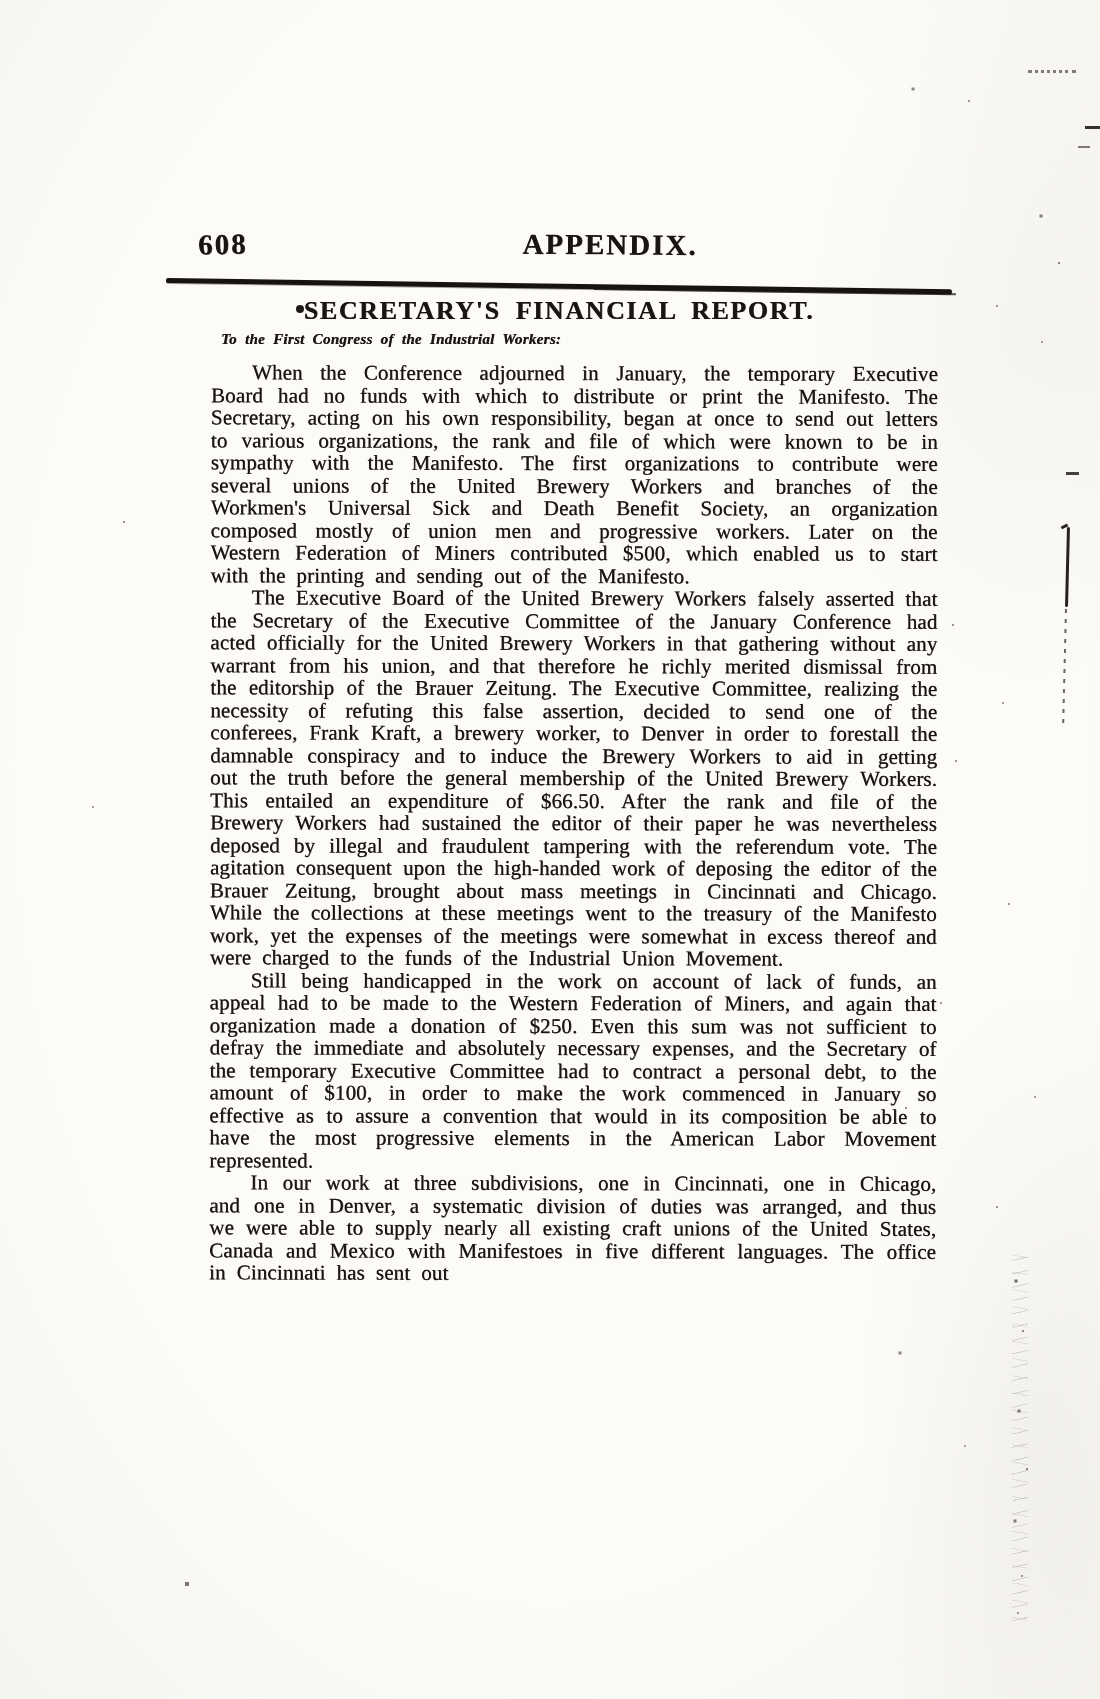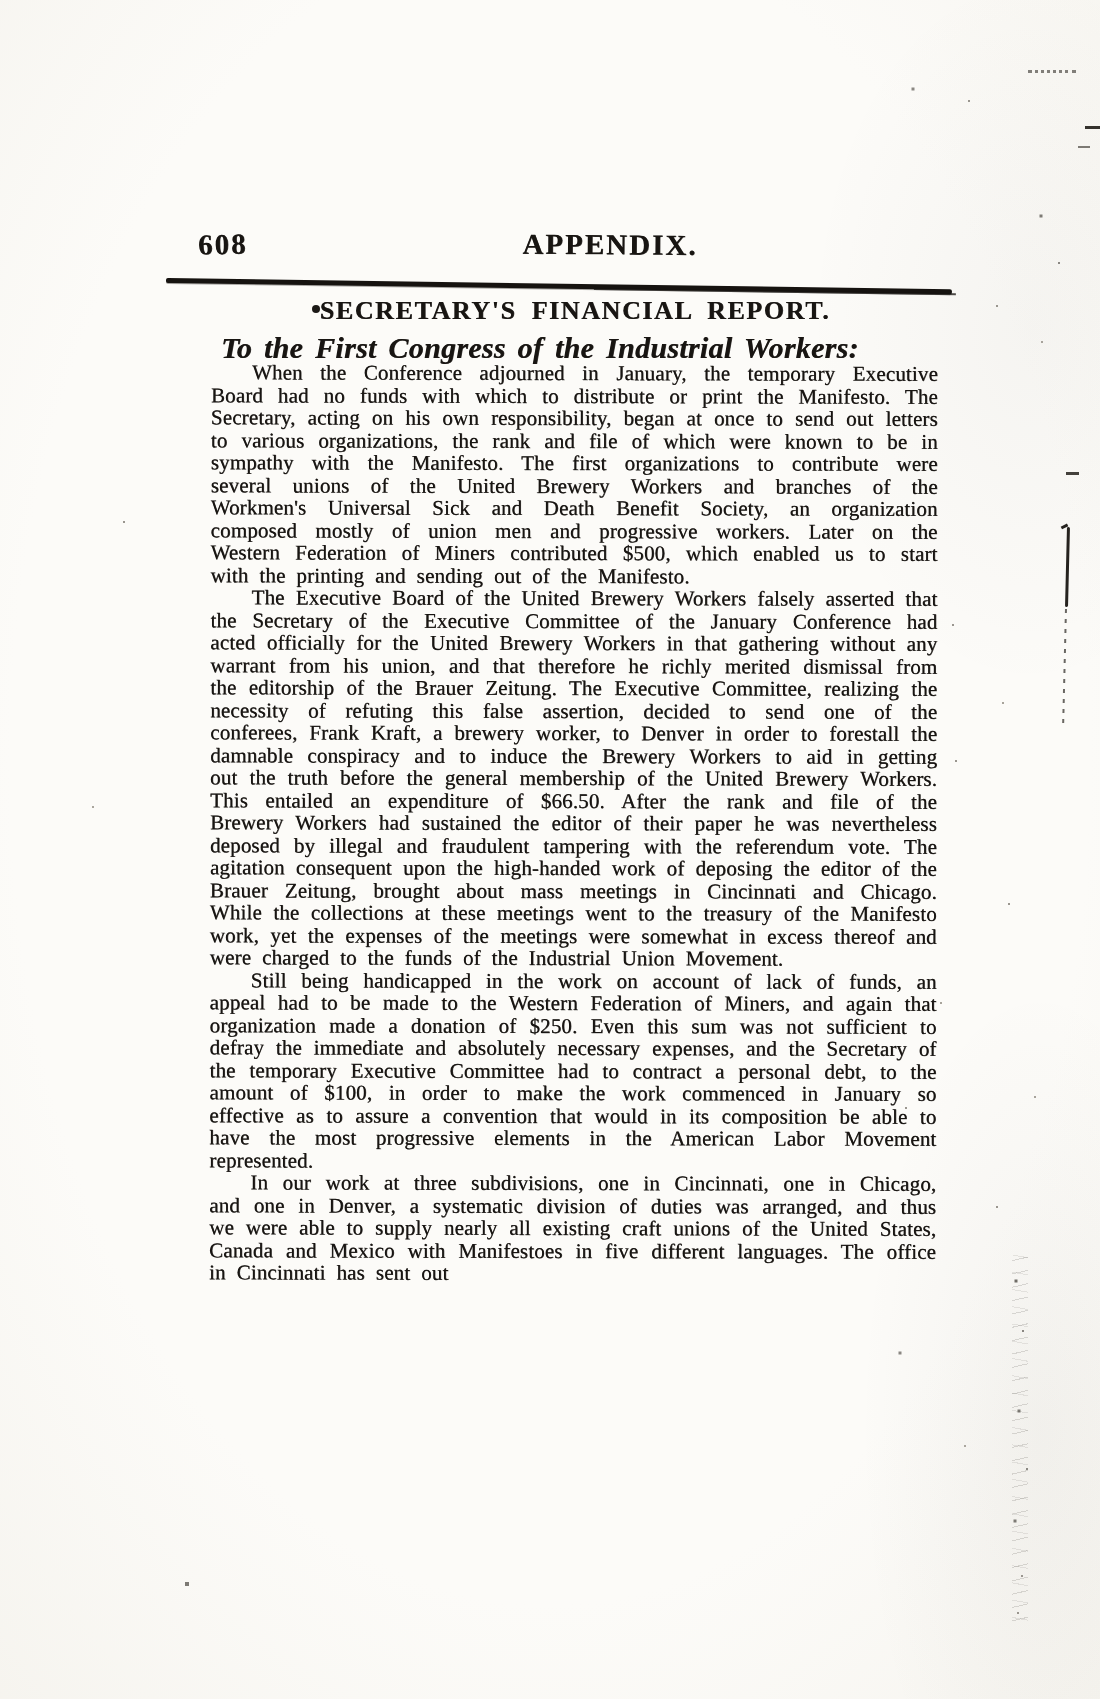--- a/index.html
+++ b/index.html
@@ -38,36 +38,36 @@
     border-radius:2px;
     box-shadow:0 1px 0 rgba(22,19,16,.35);
   }
   .header-rule:after{
     content:"";position:absolute;right:-4px;top:4px;width:46%;height:2px;
     background:rgba(22,19,16,.75);
   }
 
   
   .title-row{
-    position:absolute;left:210px;top:296px;width:730px;
+    position:absolute;left:194px;top:296px;width:730px;
     text-align:center;
   }
   .title-bullet{
     position:absolute;left:102px;top:9px;width:8px;height:8px;
     border-radius:50%;background:#1c1916;
   }
   .doc-title{
     display:inline-block;margin:0;
     font-size:26px;font-weight:bold;letter-spacing:1.6px;
     word-spacing:7px;white-space:nowrap;
   }
 
   .salutation{
     position:absolute;left:221px;top:331px;width:716px;margin:0;
-    font-size:30px;font-style:italic;font-weight:bold;
+    font-size:15px;font-style:italic;font-weight:bold;
     letter-spacing:0.3px;word-spacing:4px;white-space:nowrap;
   }
 
   
   .body-block{
     position:absolute;left:210px;top:362px;width:727px;
     transform:rotate(0.12deg);
   }
   .body-para{
     margin:0;

